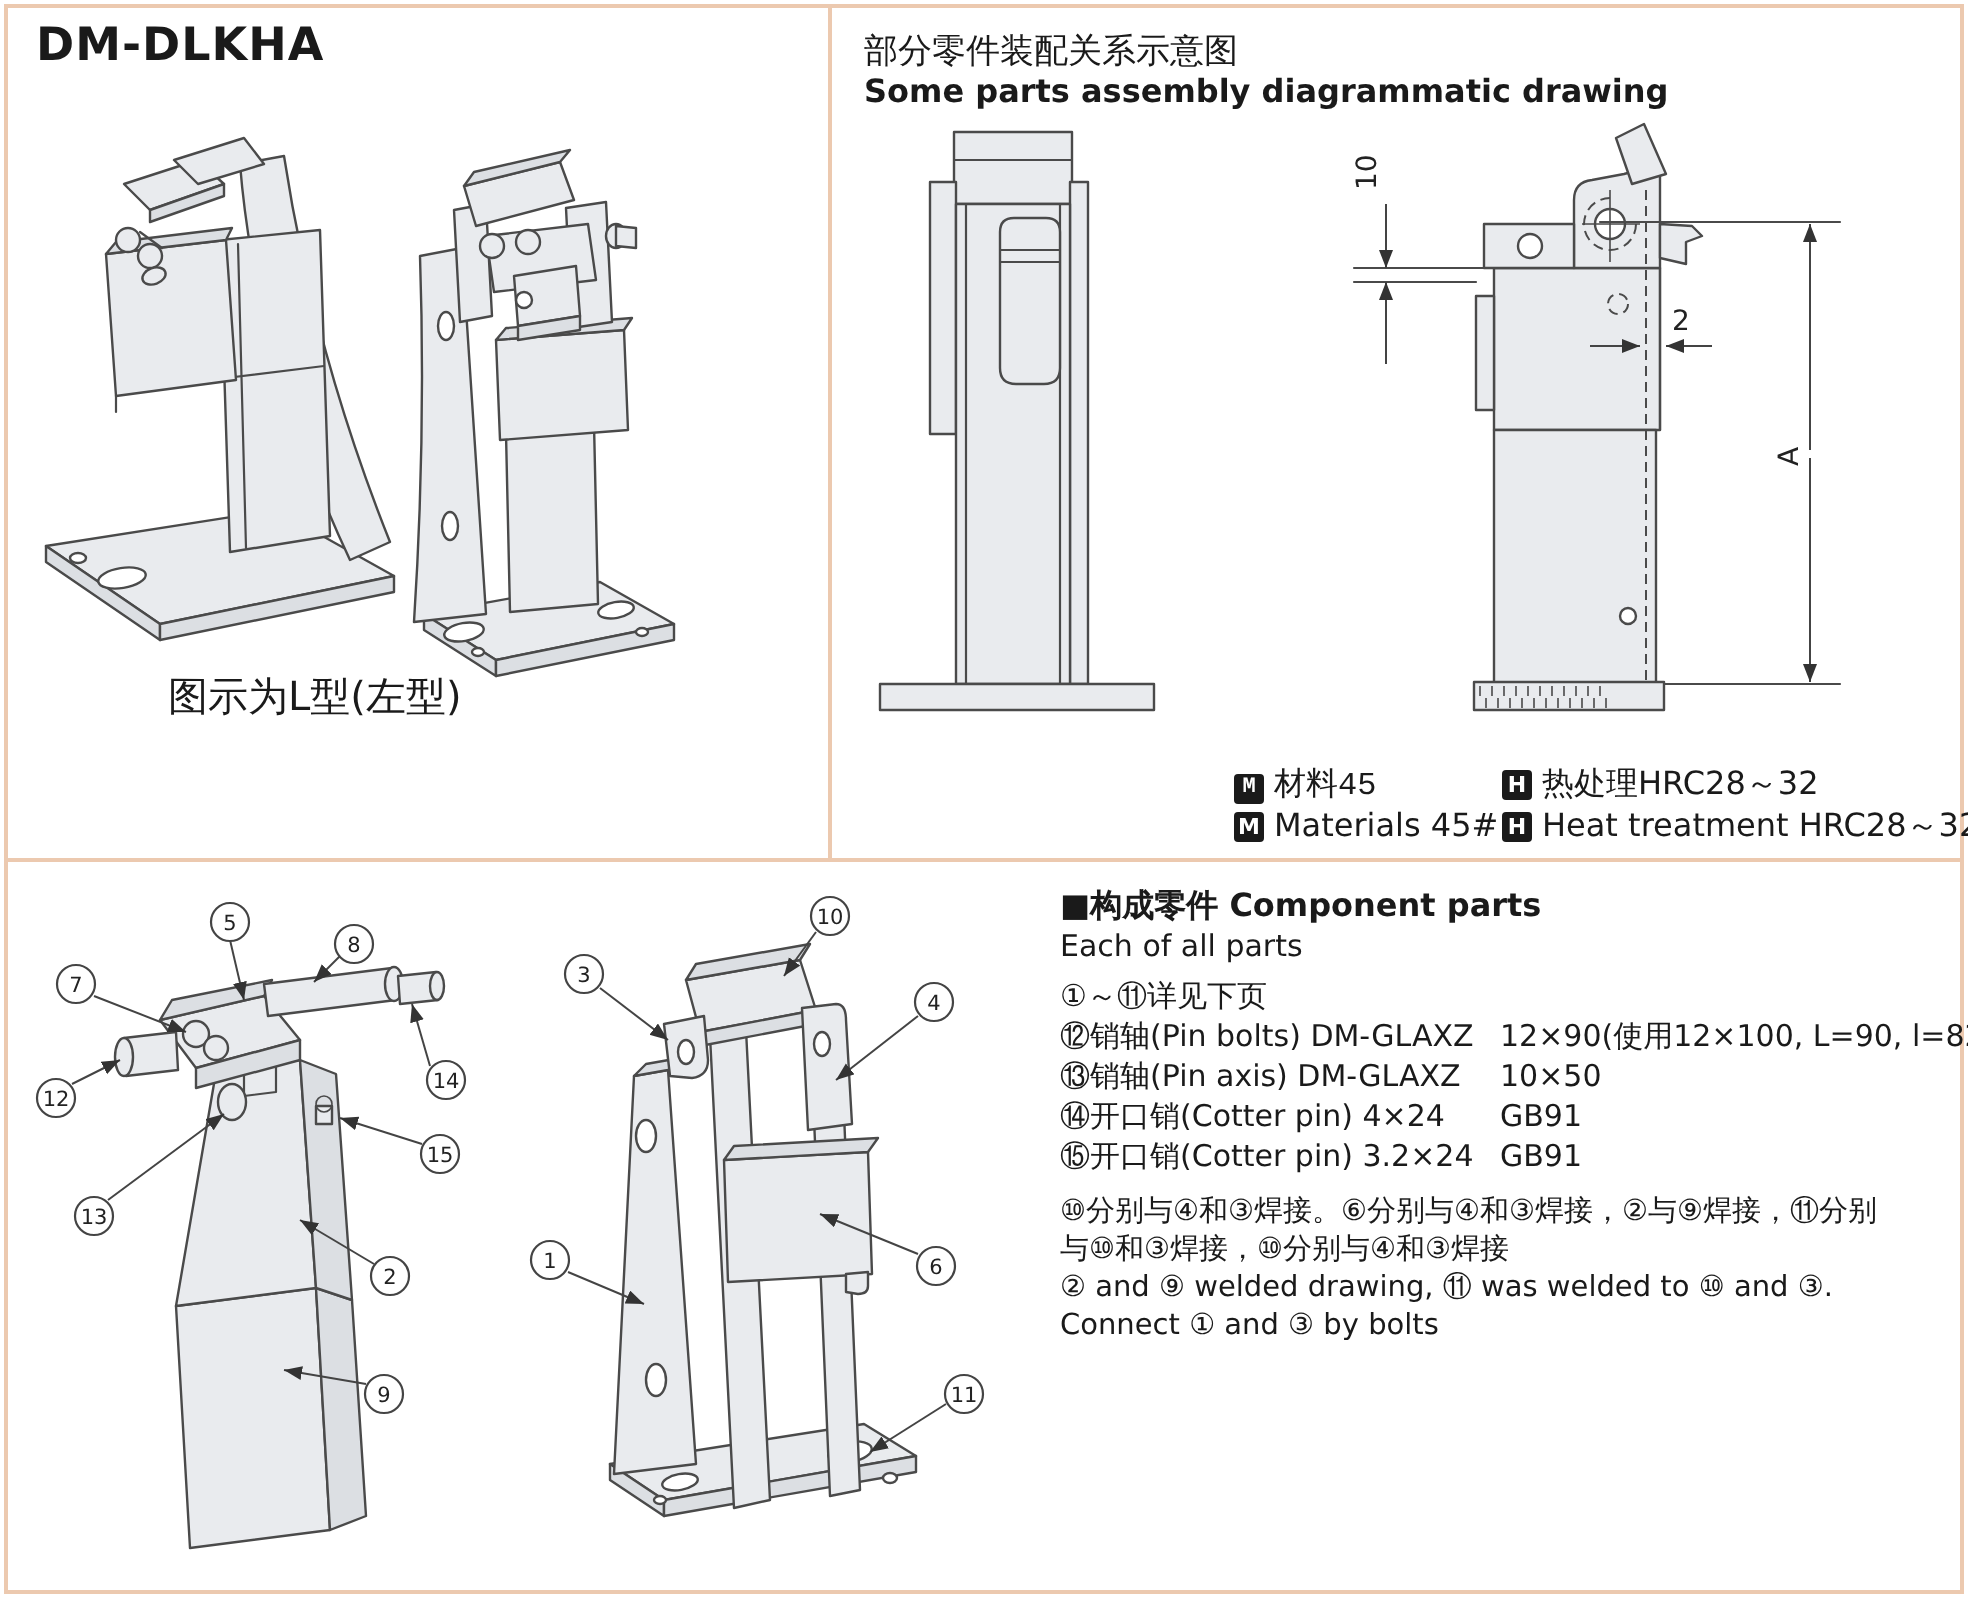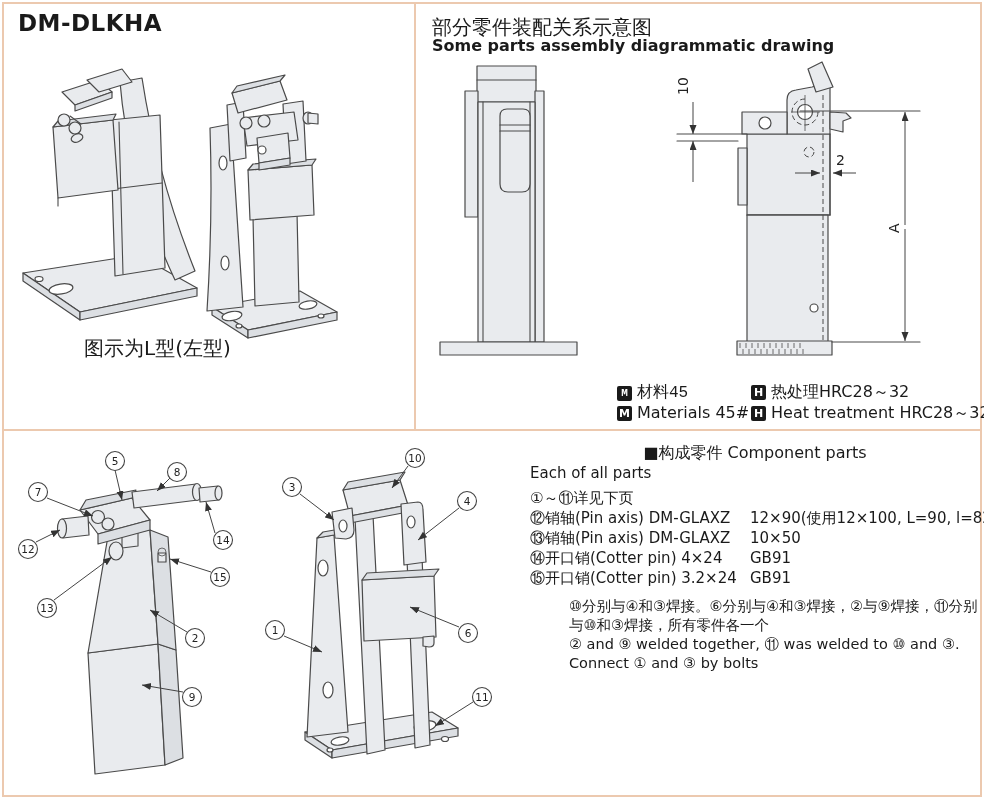--- a/index.html
+++ b/index.html
@@ -4,31 +4,31 @@
 <style>
   html,body{margin:0;padding:0;background:#fff;}
   #page{position:relative;width:984px;height:799px;background:#ffffff;overflow:hidden;
         font-family:"DejaVu Sans","Liberation Sans",sans-serif;color:#1a1a1a;}
   .outer-border{position:absolute;inset:2px;border:2px solid #ecc9af;pointer-events:none;}
   .vdiv{position:absolute;left:414px;top:4px;height:426px;width:0;border-left:2px solid #ecc9af;}
   .hdiv{position:absolute;left:4px;top:429px;width:976px;height:0;border-top:2px solid #ecc9af;}
   .abs{position:absolute;}
   .page-title{left:18px;top:10px;font-size:23px;font-weight:bold;letter-spacing:.5px;}
   .caption{left:84px;top:335px;font-size:20px;}
-  .tr-heading-zh{left:432px;top:14px;font-size:20px;}
+  .tr-heading-zh{left:432px;top:14px;font-size:17px;}
   .tr-heading-en{left:432px;top:36px;font-size:16px;font-weight:bold;}
   .badge{display:inline-block;width:15px;height:15px;background:#1a1a1a;color:#fff;
          font-size:11px;font-weight:bold;line-height:15px;text-align:center;border-radius:2px;
          vertical-align:1px;margin-right:5px;}
   .note-line{font-size:16px;white-space:nowrap;}
   .cp-block{left:530px;top:442px;width:450px;font-size:15px;line-height:20px;}
-  .cp-heading{font-size:16px;font-weight:normal;line-height:21px;text-align:center;}
+  .cp-heading{font-size:16px;font-weight:bold;line-height:21px;}
   .cp-row{position:relative;white-space:nowrap;height:20px;}
   .cp-val{position:absolute;left:220px;top:0;}
-  .cp-weld{margin-top:9px;font-size:14.5px;line-height:19px;margin-left:39px;}
+  .cp-weld{margin-top:9px;font-size:14.5px;line-height:19px;}
   .gap6{height:5px;}
   svg{position:absolute;overflow:visible;}
   svg text{font-family:"DejaVu Sans","Liberation Sans",sans-serif;}
   .fl{fill:#e9ebee;stroke:#4a4a4a;stroke-width:1.2;stroke-linejoin:round;}
   .f2{fill:#dcdfe3;stroke:#4a4a4a;stroke-width:1.2;stroke-linejoin:round;}
   .fw{fill:#ffffff;stroke:#4a4a4a;stroke-width:1.2;stroke-linejoin:round;}
   .ln{fill:none;stroke:#4a4a4a;stroke-width:1.1;stroke-linejoin:round;stroke-linecap:round;}
   .dsh{fill:none;stroke:#4a4a4a;stroke-width:1;stroke-dasharray:5 3;}
   .thin{fill:none;stroke:#4a4a4a;stroke-width:.8;}
   .bal-c{fill:#fff;stroke:#444;stroke-width:1.1;}
@@ -352,35 +352,35 @@
 
   <div class="abs cp-block">
     <div class="cp-heading">■构成零件 Component parts</div>
     <div>Each of all parts</div>
     <div class="gap6"></div>
     <div class="cp-row">
       <span>①～⑪详见下页</span>
       <span class="cp-val"></span>
     </div>
     <div class="cp-row">
-      <span>⑫销轴(Pin axis) DM-GLAXZ</span>
+      <span>⑫销轴(Pin bolts) DM-GLAXZ</span>
       <span class="cp-val">12×90(使用12×100, L=90, l=82)</span>
     </div>
     <div class="cp-row">
       <span>⑬销轴(Pin axis) DM-GLAXZ</span>
       <span class="cp-val">10×50</span>
     </div>
     <div class="cp-row">
       <span>⑭开口销(Cotter pin) 4×24</span>
       <span class="cp-val">GB91</span>
     </div>
     <div class="cp-row">
       <span>⑮开口销(Cotter pin) 3.2×24</span>
       <span class="cp-val">GB91</span>
     </div>
     <div class="cp-weld">
       <div>⑩分别与④和③焊接。⑥分别与④和③焊接，②与⑨焊接，⑪分别</div>
-      <div>与⑩和③焊接，所有零件各一个</div>
-      <div>② and ⑨ welded together, ⑪ was welded to ⑩ and ③.</div>
+      <div>与⑩和③焊接，⑩分别与④和③焊接</div>
+      <div>② and ⑨ welded drawing, ⑪ was welded to ⑩ and ③.</div>
       <div>Connect ① and ③ by bolts</div>
     </div>
   </div>
 </div>
 
 </body></html>

